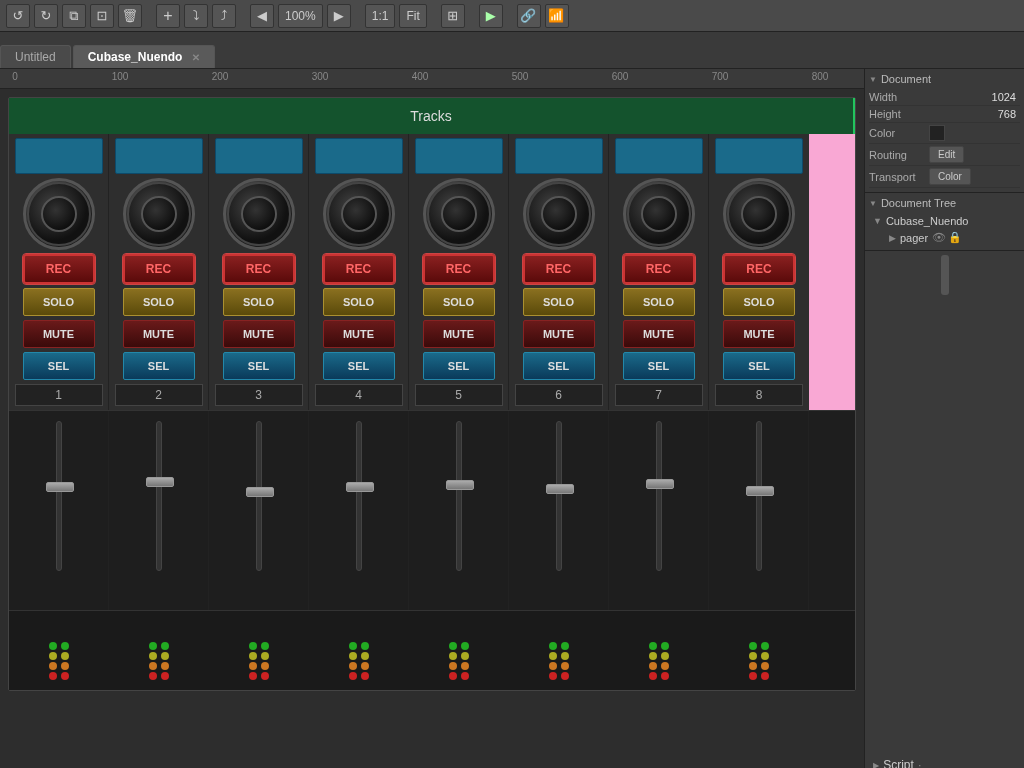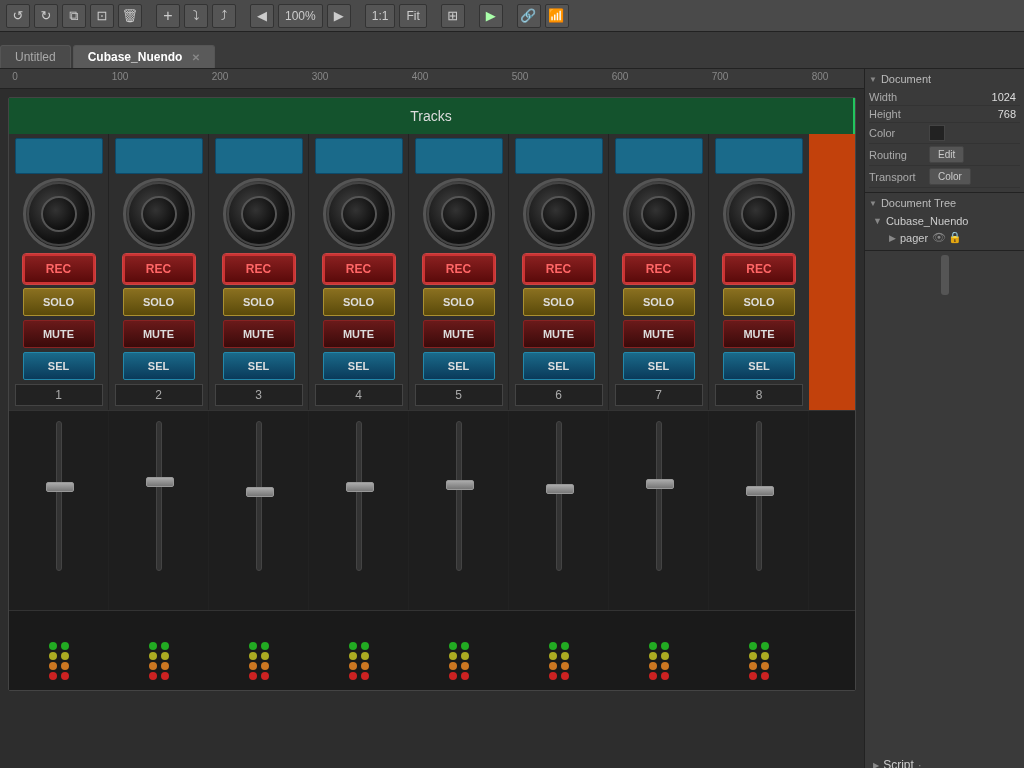--- a/index.html
+++ b/index.html
@@ -99,21 +99,21 @@
     #transport-label {
       width: 200px;
       background: #555;
       display: flex; align-items: center; justify-content: center;
       font-size: 14px; color: #ddd;
     }
 
     
     #channels {
       display: flex;
-      background: #c2410c;
+      background: #f9a8d4;
     }
 
     .channel {
       width: 100px;
       border-right: 1px solid #222;
       display: flex;
       flex-direction: column;
       align-items: center;
       padding: 4px 2px;
       gap: 4px;

